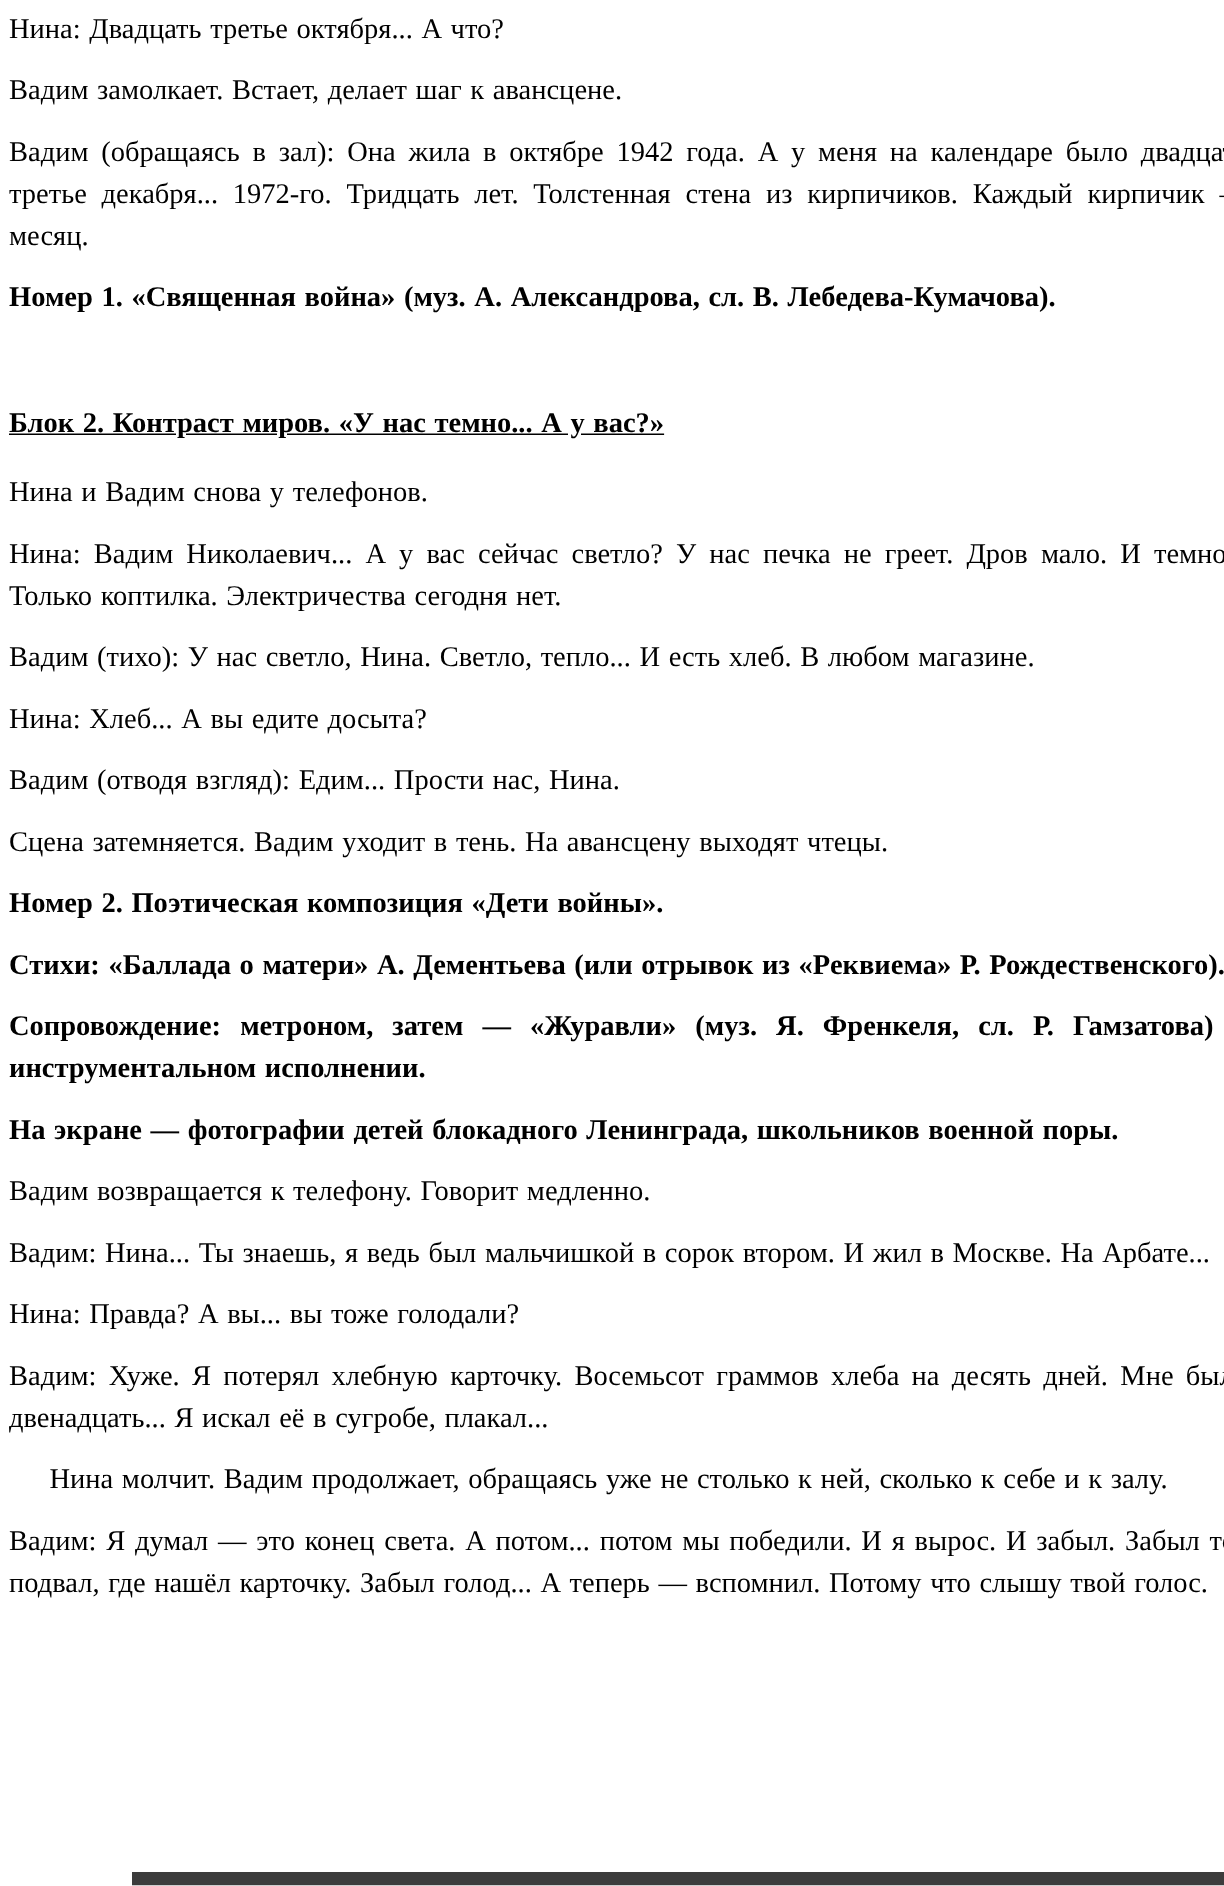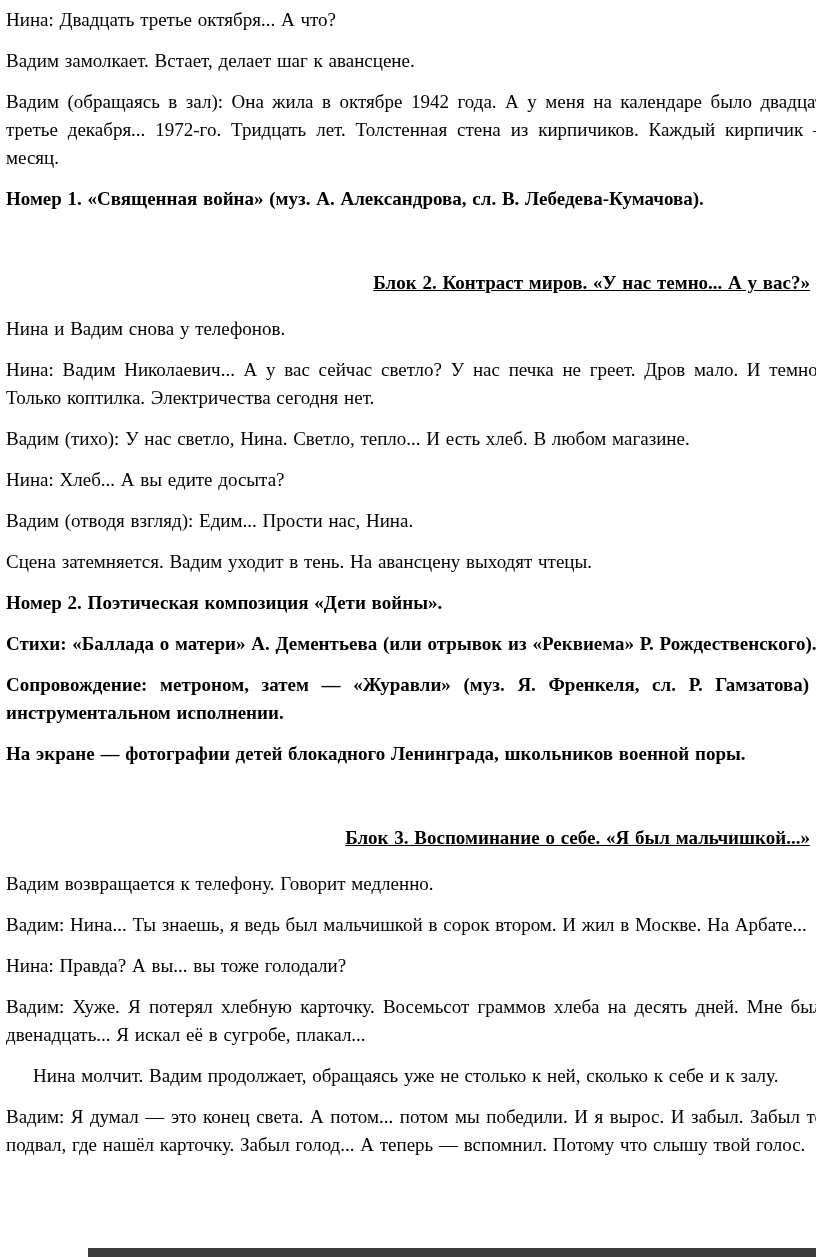--- a/index.html
+++ b/index.html
@@ -24,21 +24,21 @@
     font-size: 19px;
     line-height: 28px;
     text-align: justify;
     word-spacing: 1px;
   }
   .doc p.bold {
     font-weight: bold;
   }
   .doc p.heading {
     font-weight: bold;
-    text-align: right;
+    text-align: left;
     text-decoration: underline;
     width: 804px;            
     margin-top: 56px;
     margin-bottom: 18px;
   }
   .doc p.indent {
     text-indent: 27px;
   }
   .bottom-bar {
     position: absolute;
@@ -61,21 +61,20 @@
   <p class="normal">Нина и Вадим снова у телефонов.</p>
   <p class="normal">Нина: Вадим Николаевич... А у вас сейчас светло? У нас печка не греет. Дров мало. И темно... Только коптилка. Электричества сегодня нет.</p>
   <p class="normal">Вадим (тихо): У нас светло, Нина. Светло, тепло... И есть хлеб. В любом магазине.</p>
   <p class="normal">Нина: Хлеб... А вы едите досыта?</p>
   <p class="normal">Вадим (отводя взгляд): Едим... Прости нас, Нина.</p>
   <p class="normal">Сцена затемняется. Вадим уходит в тень. На авансцену выходят чтецы.</p>
   <p class="bold">Номер 2. Поэтическая композиция «Дети войны».</p>
   <p class="bold">Стихи: «Баллада о матери» А. Дементьева (или отрывок из «Реквиема» Р. Рождественского).</p>
   <p class="bold">Сопровождение: метроном, затем — «Журавли» (муз. Я. Френкеля, сл. Р. Гамзатова) в инструментальном исполнении.</p>
   <p class="bold">На экране — фотографии детей блокадного Ленинграда, школьников военной поры.</p>
-  <p class="heading">Блок 3. Воспоминание о себе. «Я был мальчишкой...»</p>
   <p class="normal">Вадим возвращается к телефону. Говорит медленно.</p>
   <p class="normal">Вадим: Нина... Ты знаешь, я ведь был мальчишкой в сорок втором. И жил в Москве. На Арбате...</p>
   <p class="normal">Нина: Правда? А вы... вы тоже голодали?</p>
   <p class="normal">Вадим: Хуже. Я потерял хлебную карточку. Восемьсот граммов хлеба на десять дней. Мне было двенадцать... Я искал её в сугробе, плакал...</p>
   <p class="normal indent">Нина молчит. Вадим продолжает, обращаясь уже не столько к ней, сколько к себе и к залу.</p>
   <p class="normal">Вадим: Я думал — это конец света. А потом... потом мы победили. И я вырос. И забыл. Забыл тот подвал, где нашёл карточку. Забыл голод... А теперь — вспомнил. Потому что слышу твой голос.</p>
 </div>
 
 <div class="bottom-bar"></div>
 

